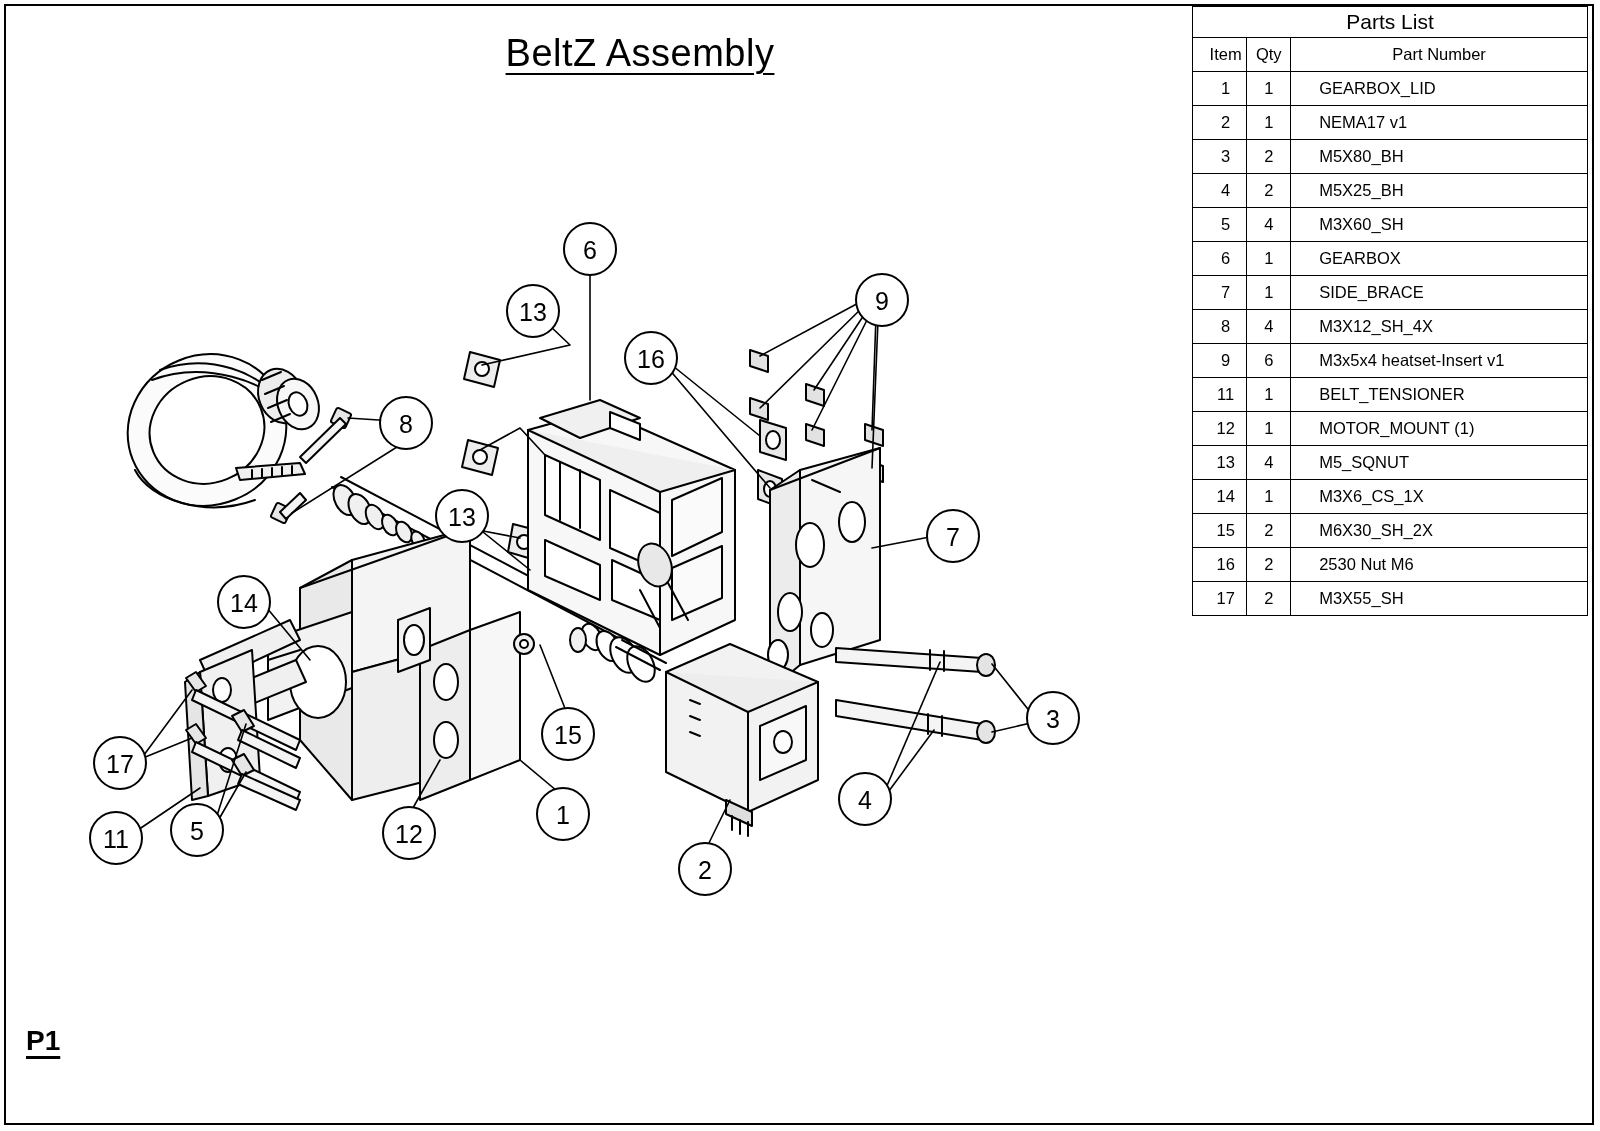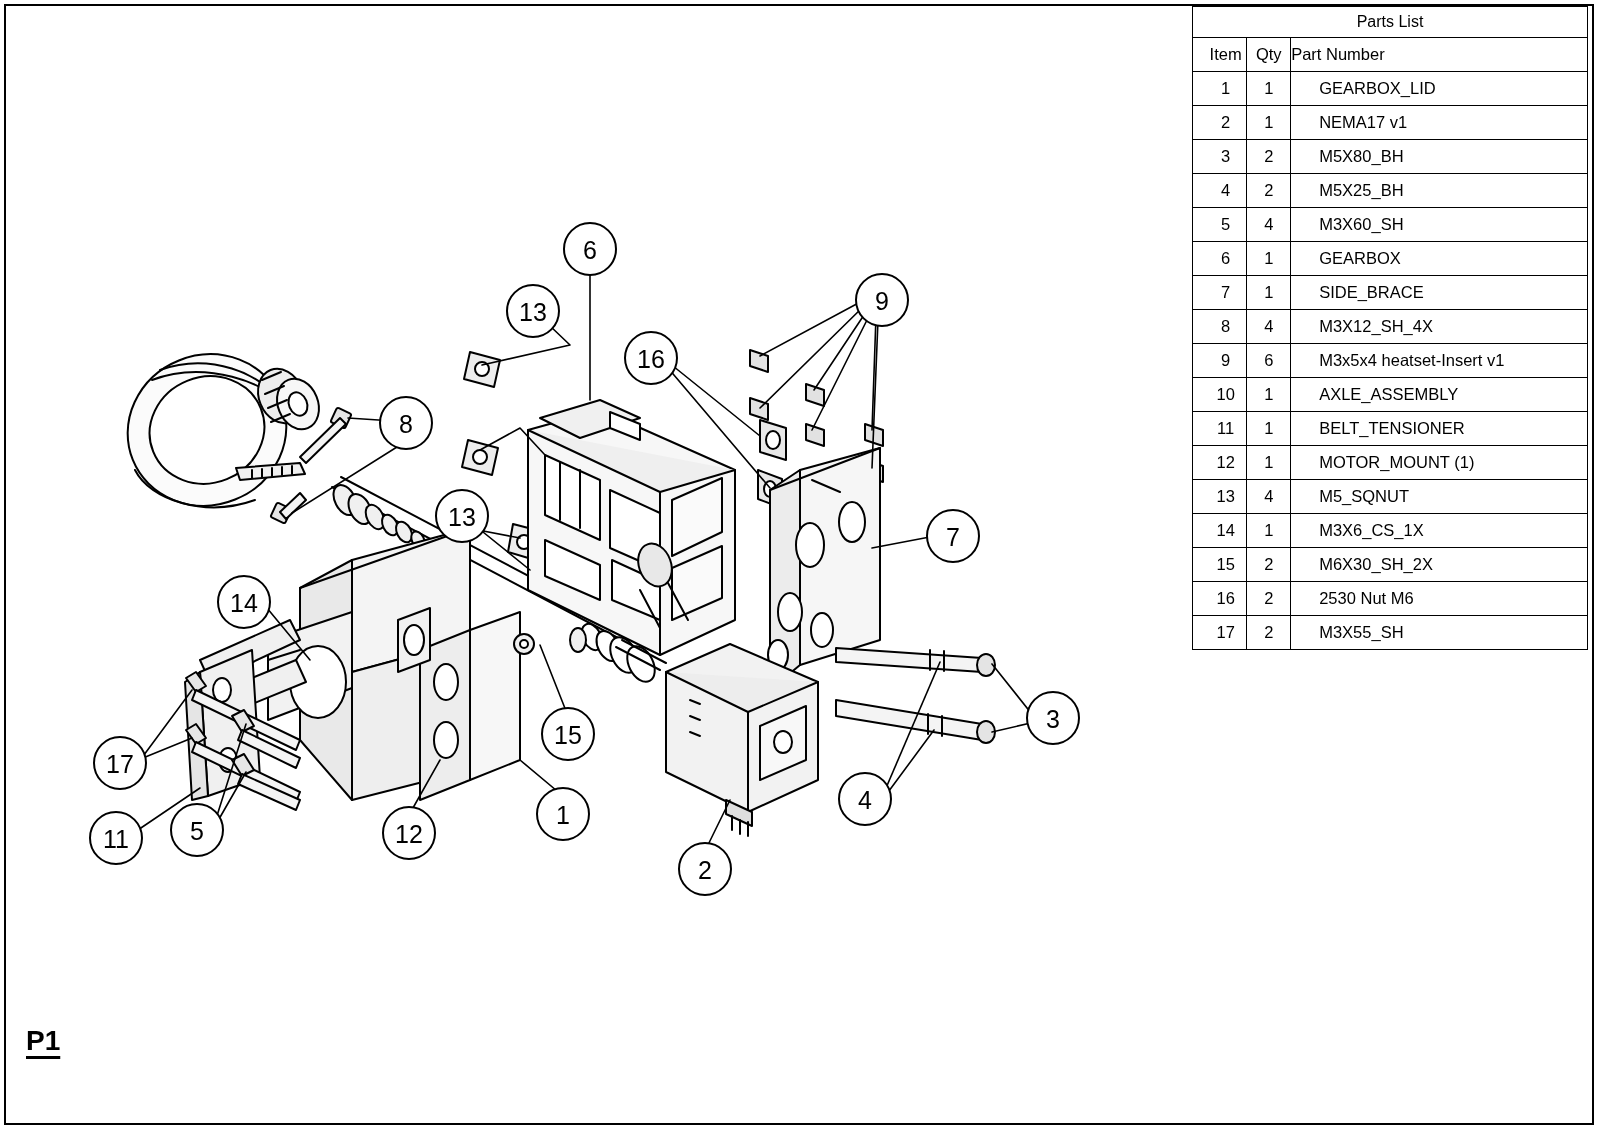--- a/index.html
+++ b/index.html
@@ -66,26 +66,26 @@
   #parts-list td, #parts-list th {
     border: 1.5px solid #000;
     padding: 0;
     height: 33px;
     font-weight: normal;
     text-align: center;
     vertical-align: middle;
   }
   #parts-list .t-head {
     height: 30px;
-    font-size: 16px;
+    font-size: 21px;
   }
   #parts-list .col-item { width: 44px; padding-left: 12px; }
   #parts-list .col-qty  { width: 48px; }
   #parts-list .col-part { width: 304px; text-align: left; padding-left: 28px; }
-  #parts-list .col-part.center { padding-left: 0; }
+  #parts-list .col-part.center { text-align: center; padding-left: 0; }
 
   
   #drawing {
     position: absolute;
     left: 0;
     top: 0;
     width: 1190px;
     height: 1131px;
   }
   #drawing svg { display: block; }
@@ -97,20 +97,21 @@
     dominant-baseline: central;
   }
 </style>
 </head>
 <body>
 
 <div id="sheet">
 
   <div id="border"></div>
 
+  <div id="title">BeltZ Assembly</div>
 
   <div id="page-label">P1</div>
 
   <div id="drawing">
     <svg width="1190" height="1131" viewBox="0 0 1190 1131" xmlns="http://www.w3.org/2000/svg">
       <g fill="none" stroke="#000" stroke-width="2" stroke-linejoin="round" stroke-linecap="round">
 
         <g>
           <ellipse cx="207" cy="430" rx="80" ry="75" transform="rotate(-22 207 430)" fill="#fbfbfb"></ellipse>
           <ellipse cx="207" cy="430" rx="58" ry="53" transform="rotate(-22 207 430)" fill="#ffffff"></ellipse>
@@ -450,25 +451,20 @@
           <td class="col-item">8</td>
           <td class="col-qty">4</td>
           <td class="col-part">M3X12_SH_4X</td>
         </tr>
         <tr>
           <td class="col-item">9</td>
           <td class="col-qty">6</td>
           <td class="col-part">M3x5x4 heatset-Insert v1</td>
         </tr>
         <tr>
-          <td class="col-item">10</td>
-          <td class="col-qty">1</td>
-          <td class="col-part">AXLE_ASSEMBLY</td>
-        </tr>
-        <tr>
           <td class="col-item">11</td>
           <td class="col-qty">1</td>
           <td class="col-part">BELT_TENSIONER</td>
         </tr>
         <tr>
           <td class="col-item">12</td>
           <td class="col-qty">1</td>
           <td class="col-part">MOTOR_MOUNT (1)</td>
         </tr>
         <tr>

